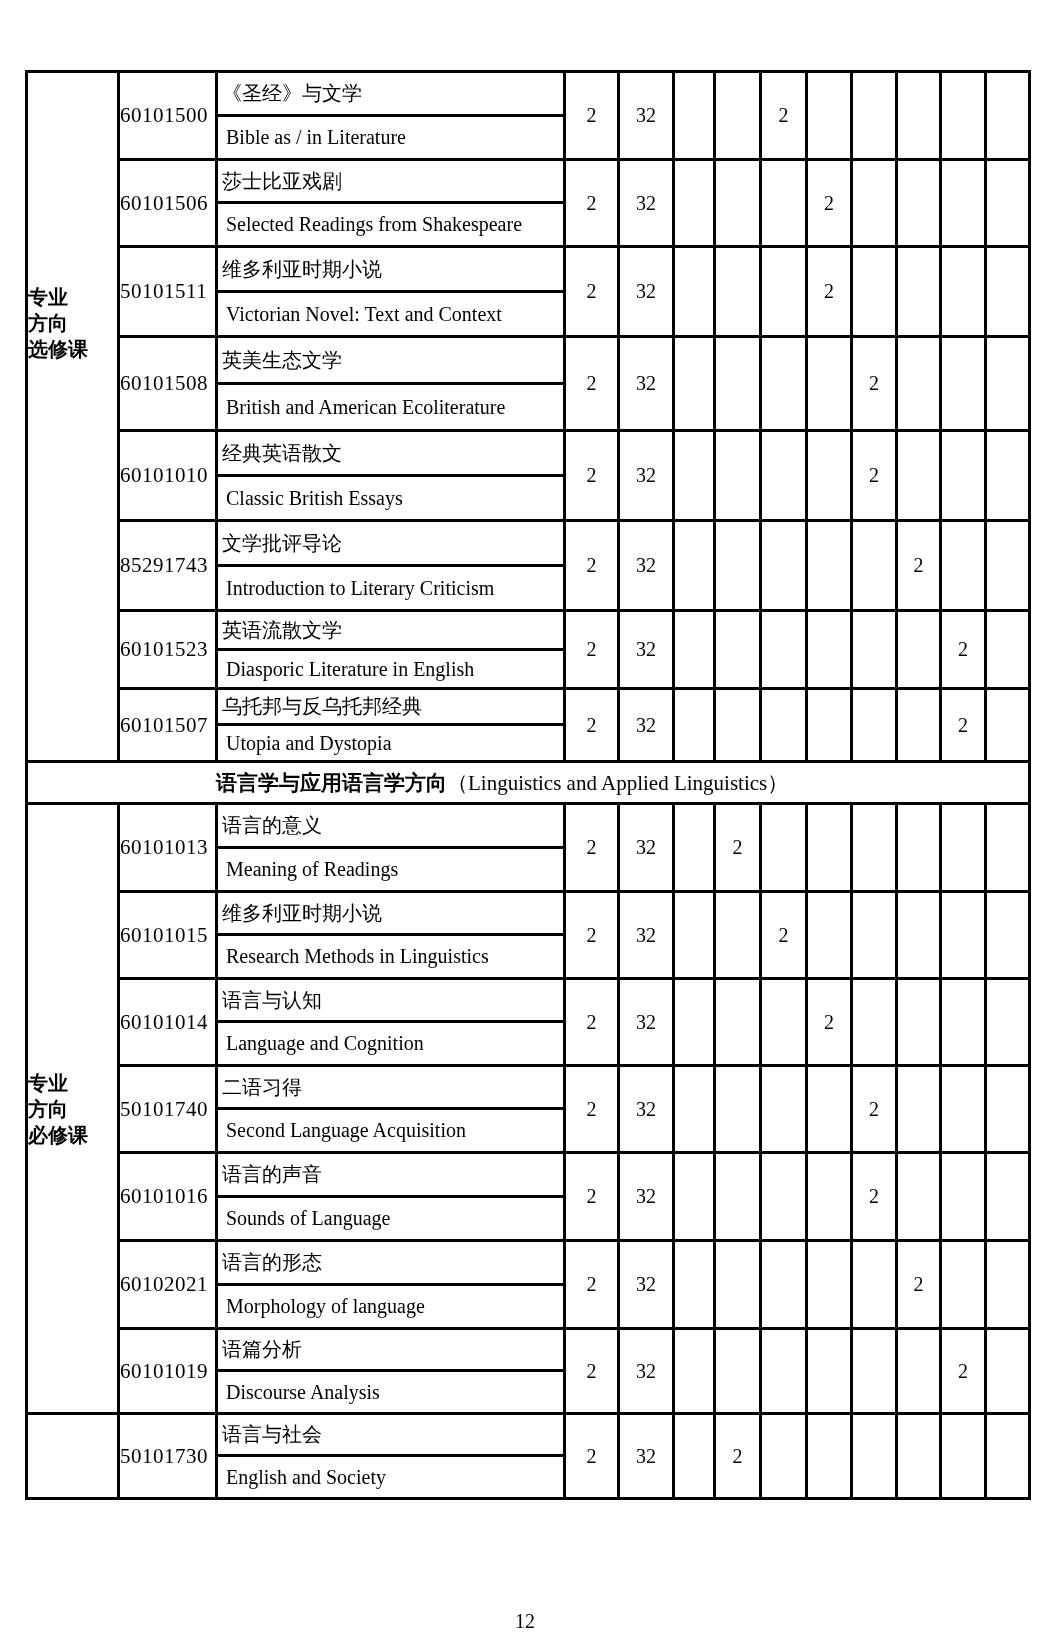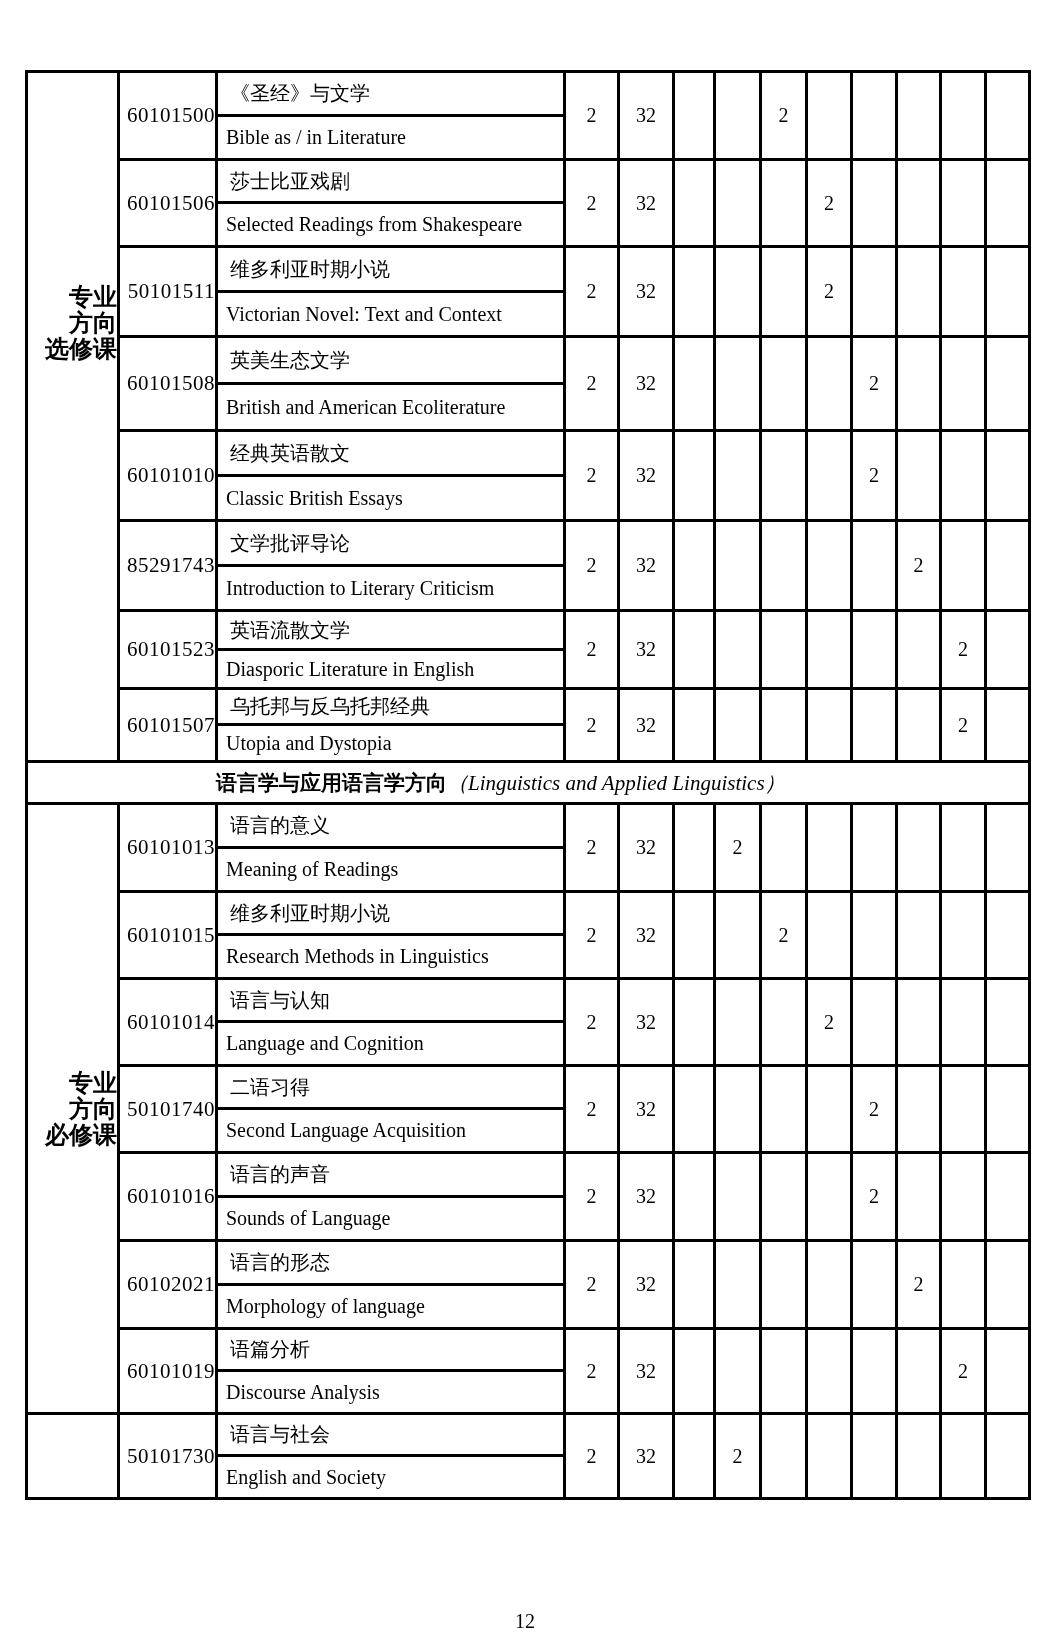--- a/index.html
+++ b/index.html
@@ -15,39 +15,39 @@
     border-collapse: collapse; table-layout: fixed;
   }
   td {
     border: 3px solid #000;
     padding: 0;
     overflow: hidden;
     vertical-align: middle;
   }
   td.cat {
     font-weight: bold;
-    font-size: 24px;
+    font-size: 20px;
     line-height: 26px;
-    text-align: right;
+    text-align: left;
     white-space: pre-line;
   }
   td.cat-elective { vertical-align: top; padding-top: 211px; }
   td.cat-required { vertical-align: middle; }
-  td.code { text-align: right; font-size: 21px; letter-spacing: 0.5px; }
-  td.zh   { font-size: 20px; padding-left: 12px; text-align: left; }
+  td.code { text-align: left; font-size: 21px; letter-spacing: 0.5px; }
+  td.zh   { font-size: 20px; padding-left: 4px; text-align: left; }
   td.en   { font-size: 20px; padding-left: 8px; text-align: left; }
   td.num  { text-align: center; font-size: 20px; }
   td.sem  { text-align: center; font-size: 20px; }
   td.secthdr {
     text-align: left;
     padding-left: 188px;
     font-size: 21px;
   }
   td.secthdr .zh-part { font-weight: bold; text-align: center; }
-  td.secthdr .en-part { font-weight: normal; font-style: italic; }
+  td.secthdr .en-part { font-weight: normal; }
   .pagenum {
     position: absolute;
     left: 0; top: 1610px; width: 1050px;
     text-align: center;
     font-size: 20px;
   }
 </style>
 </head>
 <body>
 

